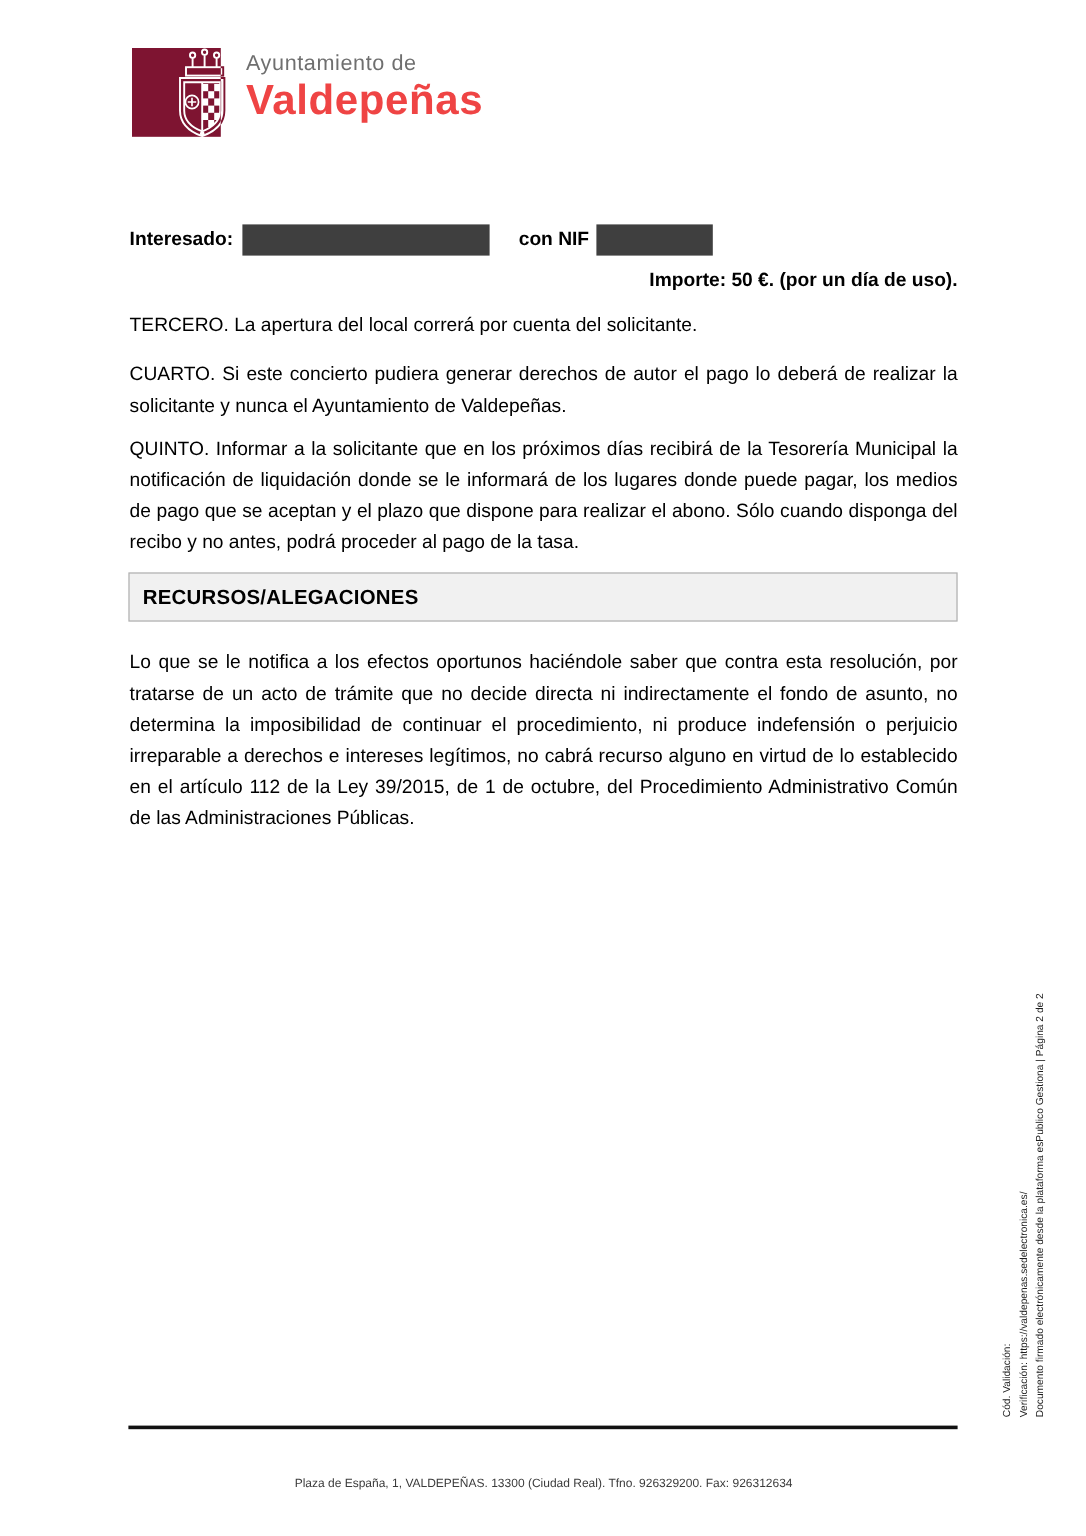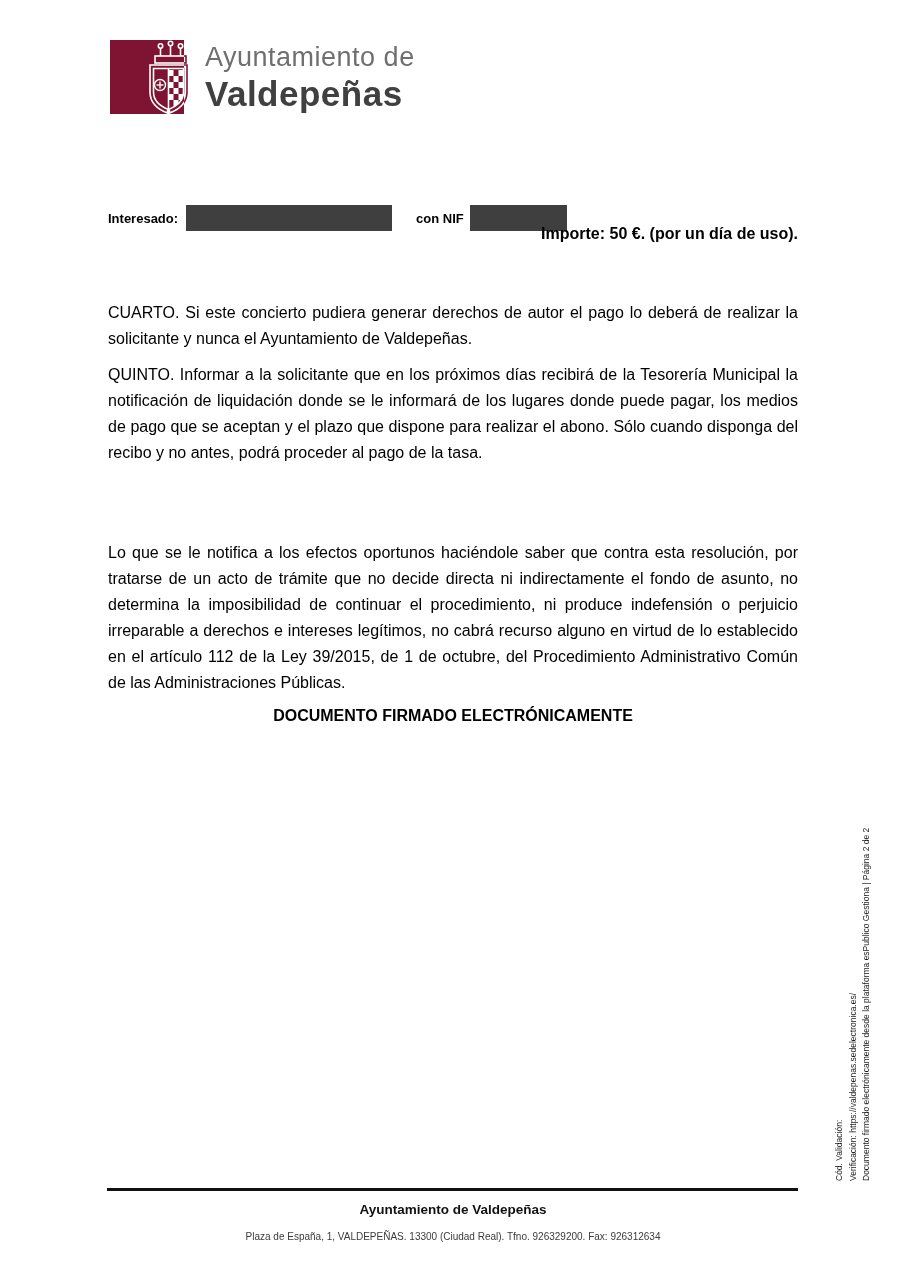--- a/index.html
+++ b/index.html
@@ -10,39 +10,39 @@
     height: 1280px;
     background: #ffffff;
     font-family: "Liberation Sans", sans-serif;
     color: #000000;
     overflow: hidden;
   }
   
   .logo-wrap { position: absolute; left: 110px; top: 40px; width: 420px; height: 80px; }
   .logo-svg { position: absolute; left: 0; top: 0; }
   .brand-text { position: absolute; left: 95px; top: 2px; color: #6f6f6f; }
-  .brand-line1 { font-size: 27px; font-weight: 400; letter-spacing: 0.5px; }
-  .brand-line2 { font-size: 35px; font-weight: 700; color: #404040; margin-top: 1px; letter-spacing: 0.5px; }
+  .brand-line1 { font-size: 18px; font-weight: 400; letter-spacing: 0.5px; }
+  .brand-line2 { font-size: 35px; font-weight: 700; color: #ef4444; margin-top: 1px; letter-spacing: 0.5px; }
 
   
   .bodytext {
     position: absolute;
     left: 108px;
     width: 690px;
     font-size: 16px;
     line-height: 26px;
     color: #000000;
   }
   .just { text-align: justify; }
   .bold { font-weight: 700; text-align: right; }
 
   .line-interesado {
-    position: absolute; left: 108px; top: 204px; height: 28px;
+    position: absolute; left: 108px; top: 186px; height: 28px;
     display: flex; align-items: center;
-    font-size: 13px; font-weight: 700; text-align: right;
+    font-size: 16px; font-weight: 700; text-align: right;
   }
   .redact { background: #3f3f3f; height: 26px; display: inline-block; }
   .redact-1 { width: 206px; margin-left: 8px; }
   .redact-2 { width: 97px; margin-left: 6px; }
   .nif-label { margin-left: 24px; }
 
   .section-box {
     position: absolute; left: 107px; top: 477px; width: 691px; height: 41px;
     background: #f1f1f1; border: 1px solid #b0b0b0;
     display: flex; align-items: center;
@@ -130,33 +130,35 @@
 
   <div class="line-interesado">
     <span>Interesado:</span>
     <span class="redact redact-1"></span>
     <span class="nif-label">con NIF</span>
     <span class="redact redact-2"></span>
   </div>
 
   <p class="bodytext bold" style="top:221px">Importe: 50 €. (por un día de uso).</p>
 
+  <p class="bodytext" style="top:259px">TERCERO. La apertura del local correrá por cuenta del solicitante.</p>
 
   <p class="bodytext just" style="top:300px">CUARTO. Si este concierto pudiera generar derechos de autor el pago lo deberá de realizar la solicitante y nunca el Ayuntamiento de Valdepeñas.</p>
 
   <p class="bodytext just" style="top:362px">QUINTO. Informar a la solicitante que en los próximos días recibirá de la Tesorería Municipal la notificación de liquidación donde se le informará de los lugares donde puede pagar, los medios de pago que se aceptan y el plazo que dispone para realizar el abono. Sólo cuando disponga del recibo y no antes, podrá proceder al pago de la tasa.</p>
 
+  <div class="section-box">
+    <span>RECURSOS/ALEGACIONES</span>
+  </div>
 
   <p class="bodytext just" style="top:540px">Lo que se le notifica a los efectos oportunos haciéndole saber que contra esta resolución, por tratarse de un acto de trámite que no decide directa ni indirectamente el fondo de asunto, no determina la imposibilidad de continuar el procedimiento, ni produce indefensión o perjuicio irreparable a derechos e intereses legítimos, no cabrá recurso alguno en virtud de lo establecido en el artículo 112 de la Ley 39/2015, de 1 de octubre, del Procedimiento Administrativo Común de las Administraciones Públicas.</p>
 
-  <p class="bodytext signed-line">DOCUMENTO FIRMADO ELECTRÓNICAMENTE</p>
 
   <div class="side-text">
     <div>Cód. Validación:</div>
     <div>Verificación: https://valdepenas.sedelectronica.es/</div>
     <div>Documento firmado electrónicamente desde la plataforma esPublico Gestiona | Página 2 de 2</div>
   </div>
 
   <div class="footer-rule"></div>
-  <div class="footer-org">Ayuntamiento de Valdepeñas</div>
   <div class="footer-address">Plaza de España, 1, VALDEPEÑAS. 13300 (Ciudad Real). Tfno. 926329200. Fax: 926312634</div>
 
 </div>
 
 </body></html>

